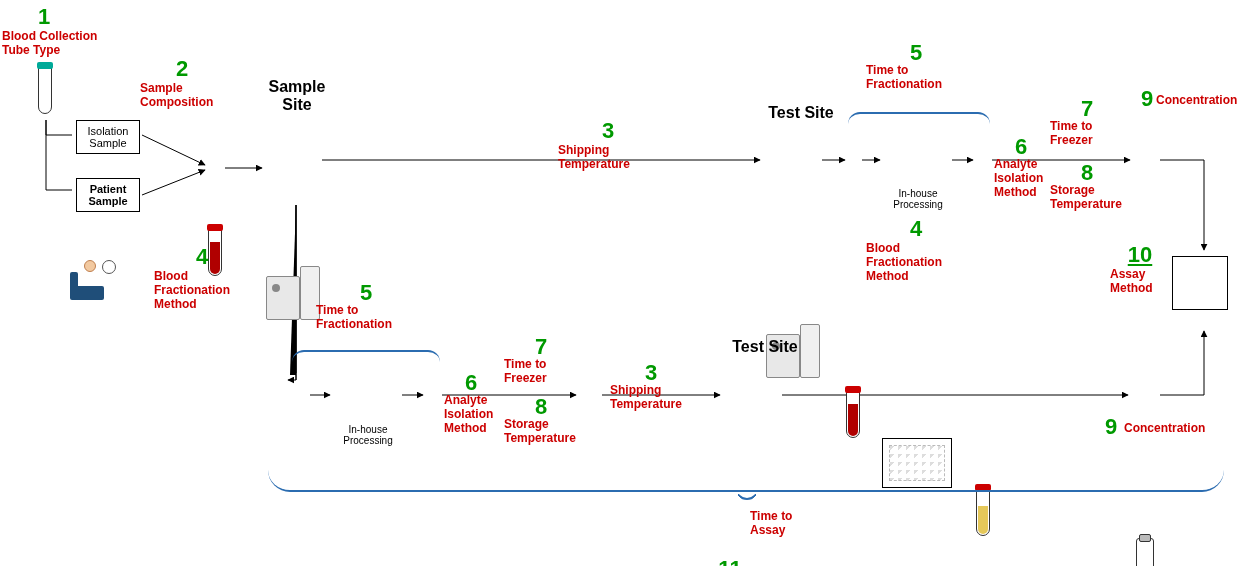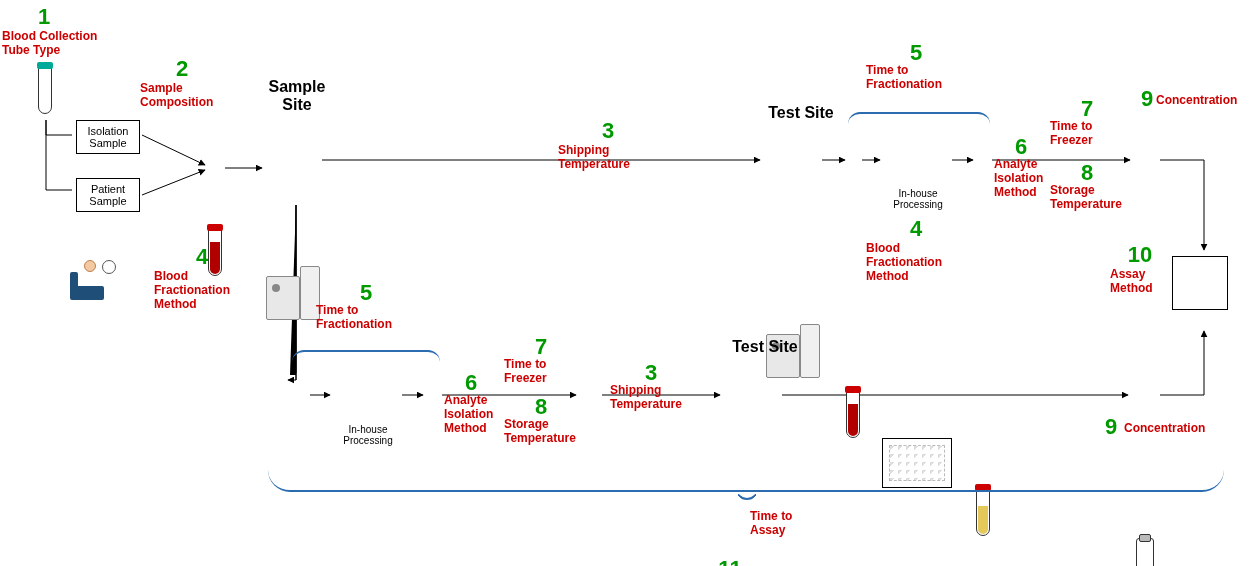--- a/index.html
+++ b/index.html
@@ -142,21 +142,21 @@
 
 <div class="abs num" style="left:24px; top:4px; width:40px;">1</div>
 <div class="abs red" style="left:2px; top:30px; width:100px; white-space:pre-line;">Blood Collection
 Tube Type</div>
 <div class="abs tube teal" style="left:38px; top:66px;">
       <div class="cap"></div>
     </div>
 
 <div class="abs sample-box" style="left:76px; top:120px;"><span style="white-space:pre-line;">Isolation
 Sample</span></div>
-<div class="abs sample-box" style="left:76px; top:178px;"><span style="white-space:pre-line;">Patient
+<div class="abs sample-box" style="left:76px; top:178px;"><span style="white-space:pre-line;font-weight:bold;">Patient
 Sample</span></div>
 <div class="abs patient-icon" style="left:70px; top:212px;">
   <div class="back"></div>
       <div class="seat"></div>
       <div class="head"></div>
       <div class="clock"></div>
 </div>
 
 <div class="abs num" style="left:162px; top:56px; width:40px;">2</div>
 <div class="abs red" style="left:140px; top:82px; width:90px; white-space:pre-line;">Sample
@@ -223,21 +223,21 @@
 <div class="abs red" style="left:1050px; top:120px; width:80px; white-space:pre-line;">Time to
 Freezer</div>
 <div class="abs num" style="left:1072px; top:160px; width:30px;">8</div>
 <div class="abs red" style="left:1050px; top:184px; width:80px; white-space:pre-line;">Storage
 Temperature</div>
 
 <div class="abs vial" style="left:1136px; top:136px;"></div>
 <div class="abs num" style="left:1132px; top:86px; width:30px;">9</div>
 <div class="abs red" style="left:1156px; top:94px; width:90px;">Concentration</div>
 
-<div class="abs num" style="left:1120px; top:242px; width:40px;">10</div>
+<div class="abs num" style="left:1120px; top:242px; width:40px;text-decoration:underline;">10</div>
 <div class="abs red" style="left:1110px; top:268px; width:60px; white-space:pre-line;">Assay
 Method</div>
 <div class="abs assay-box" style="left:1172px; top:256px;"></div>
 
 <div class="abs num" style="left:1096px; top:414px; width:30px;">9</div>
 <div class="abs red" style="left:1124px; top:422px; width:90px; text-align:left;">Concentration</div>
 
 <div class="abs small-black" style="left:330px; top:424px; width:76px; white-space:pre-line;">In-house
 Processing</div>
 

